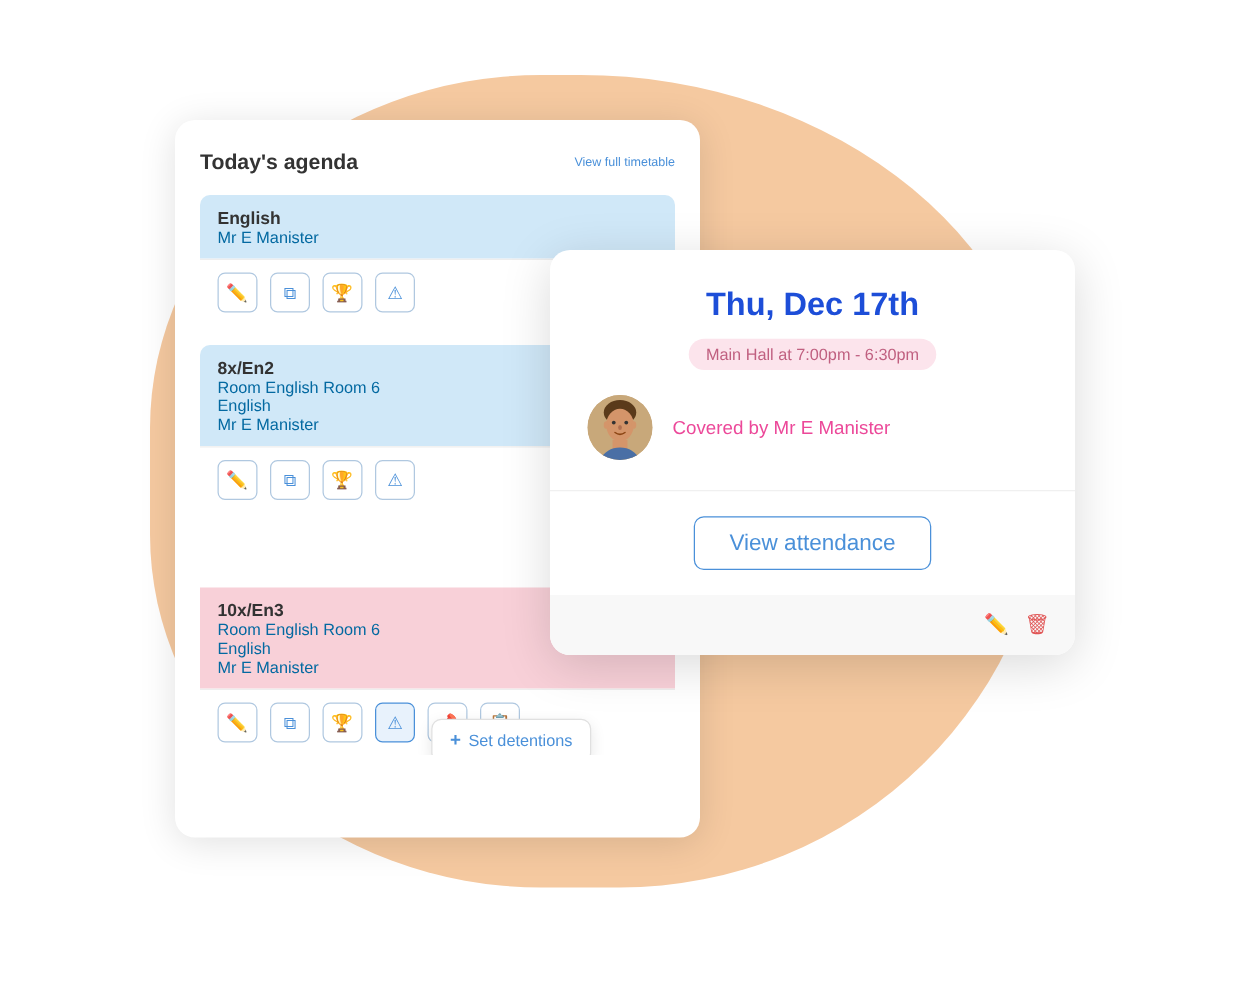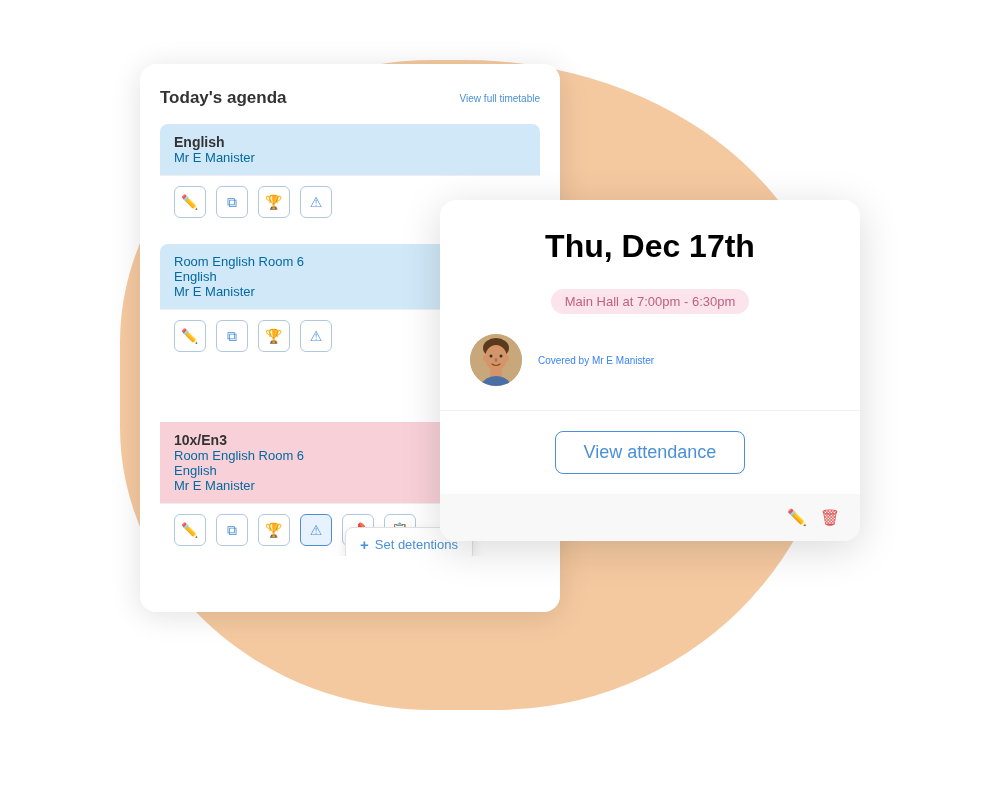--- a/index.html
+++ b/index.html
@@ -31,27 +31,27 @@
       top: 60px;
       left: 140px;
       width: 760px;
       height: 660px;
       z-index: 1;
     }
 
     
     .agenda-card {
       position: absolute;
-      top: 4px;
+      top: 36px;
       left: 0;
       width: 420px;
       background: #fff;
       border-radius: 16px;
       box-shadow: 0 4px 30px rgba(0,0,0,0.12);
-      padding: 24px 20px 16px;
+      padding: 24px 20px 26px;
       z-index: 2;
     }
 
     .agenda-header {
       display: flex;
       justify-content: space-between;
       align-items: center;
       margin-bottom: 16px;
     }
 
@@ -160,24 +160,24 @@
       z-index: 10;
       overflow: hidden;
     }
 
     .detail-card-body {
       padding: 28px 30px 20px;
       text-align: center;
     }
 
     .detail-date {
-      font-size: 32px;
+      font-size: 26px;
       font-weight: 700;
-      color: #000000;
-      margin-bottom: 24px;
+      color: #1d4ed8;
+      margin-bottom: 12px;
     }
 
     .detail-location-badge {
       display: inline-block;
       background: #fce4ec;
       color: #c06080;
       font-size: 13px;
       padding: 5px 14px;
       border-radius: 20px;
       margin-bottom: 20px;
@@ -195,22 +195,22 @@
       width: 52px;
       height: 52px;
       border-radius: 50%;
       background: #c8a87a;
       overflow: hidden;
       flex-shrink: 0;
       position: relative;
     }
 
     .detail-teacher-name {
-      font-size: 10px;
-      color: #3b82f6;
+      font-size: 15px;
+      color: #ec4899;
     }
 
     .detail-divider {
       height: 1px;
       background: #f0f0f0;
       margin: 0 0 0 0;
     }
 
     .detail-action-section {
       padding: 20px 30px;
@@ -272,20 +272,21 @@
       <div class="lesson-actions">
         <div class="action-icon">✏️</div>
         <div class="action-icon">⧉</div>
         <div class="action-icon">🏆</div>
         <div class="action-icon">⚠</div>
       </div>
     </div>
 
     <div class="lesson-item">
       <div class="lesson-header blue">
+        <div class="lesson-name">8x/En2</div>
         <div class="lesson-room">Room English Room 6</div>
         <div class="lesson-subject">English</div>
         <div class="lesson-teacher">Mr E Manister</div>
       </div>
       <div class="lesson-actions">
         <div class="action-icon">✏️</div>
         <div class="action-icon">⧉</div>
         <div class="action-icon">🏆</div>
         <div class="action-icon">⚠</div>
       </div>

